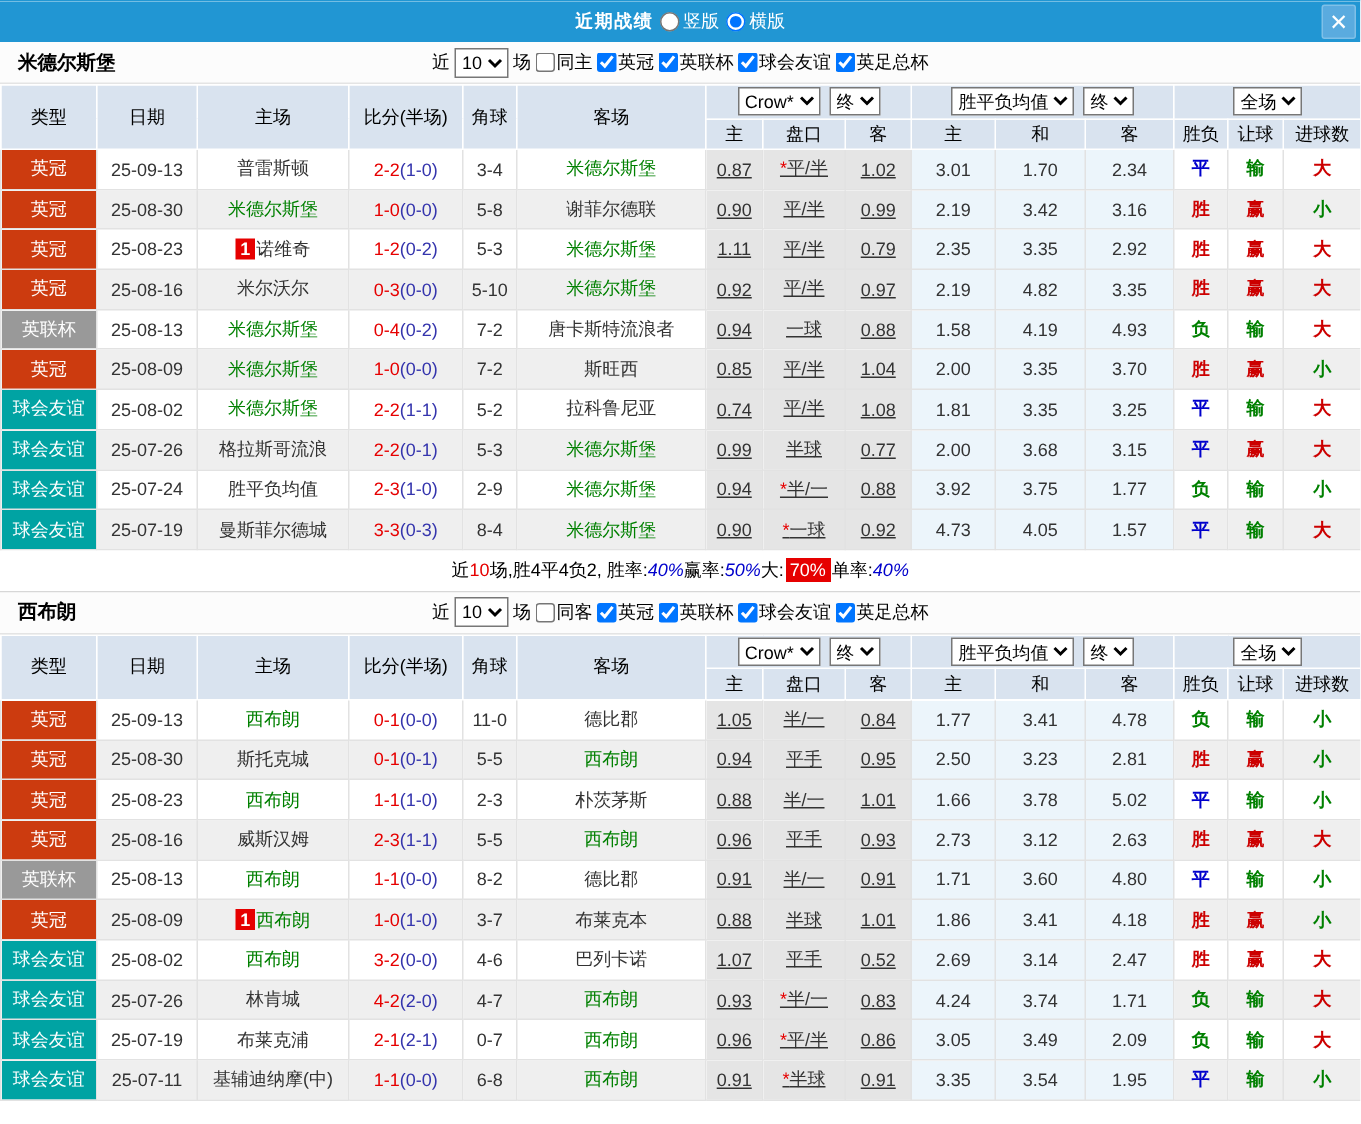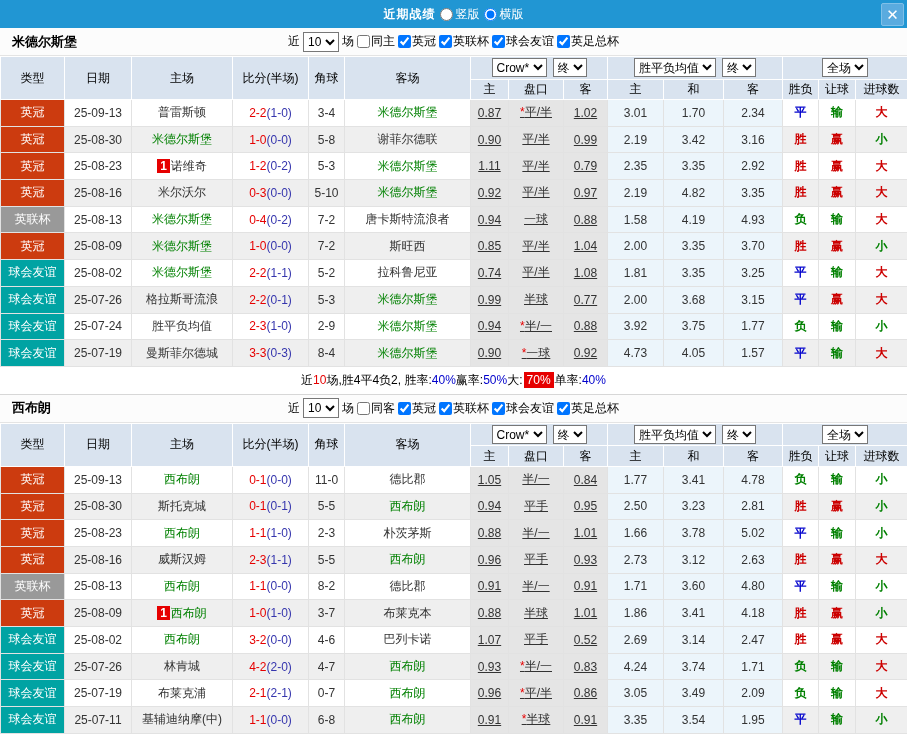--- a/index.html
+++ b/index.html
@@ -38,21 +38,21 @@
   td.res { font-weight: bold; }
   .green-team { color: #008000; }
   .score { color: #e60000; }
   .half { color: #3535ad; }
   .star { color: #e60000; }
   .badge1 { background: #e60000; color: #fff; font-weight: bold; padding: 0 3px; margin-right: 1px; }
 
   
   .summary-row { height: 28px; display: flex; align-items: center; justify-content: center; font-size: 12px; color: #000; background: #fff; border-bottom: 1px solid #d7d7d7; }
   .sum-count { color: #e60000; }
-  .sum-rate { color: #0000cc; }
+  .sum-rate { color: #0000cc; font-style: italic; }
   .sum-hot { background: #e60000; color: #fff; padding: 1px 3px; margin: 0 1px; }
 </style>
 </head>
 <body>
 
 <div class="app">
 
   <div class="titlebar">
     <span class="title">近期战绩</span>
     <label>

